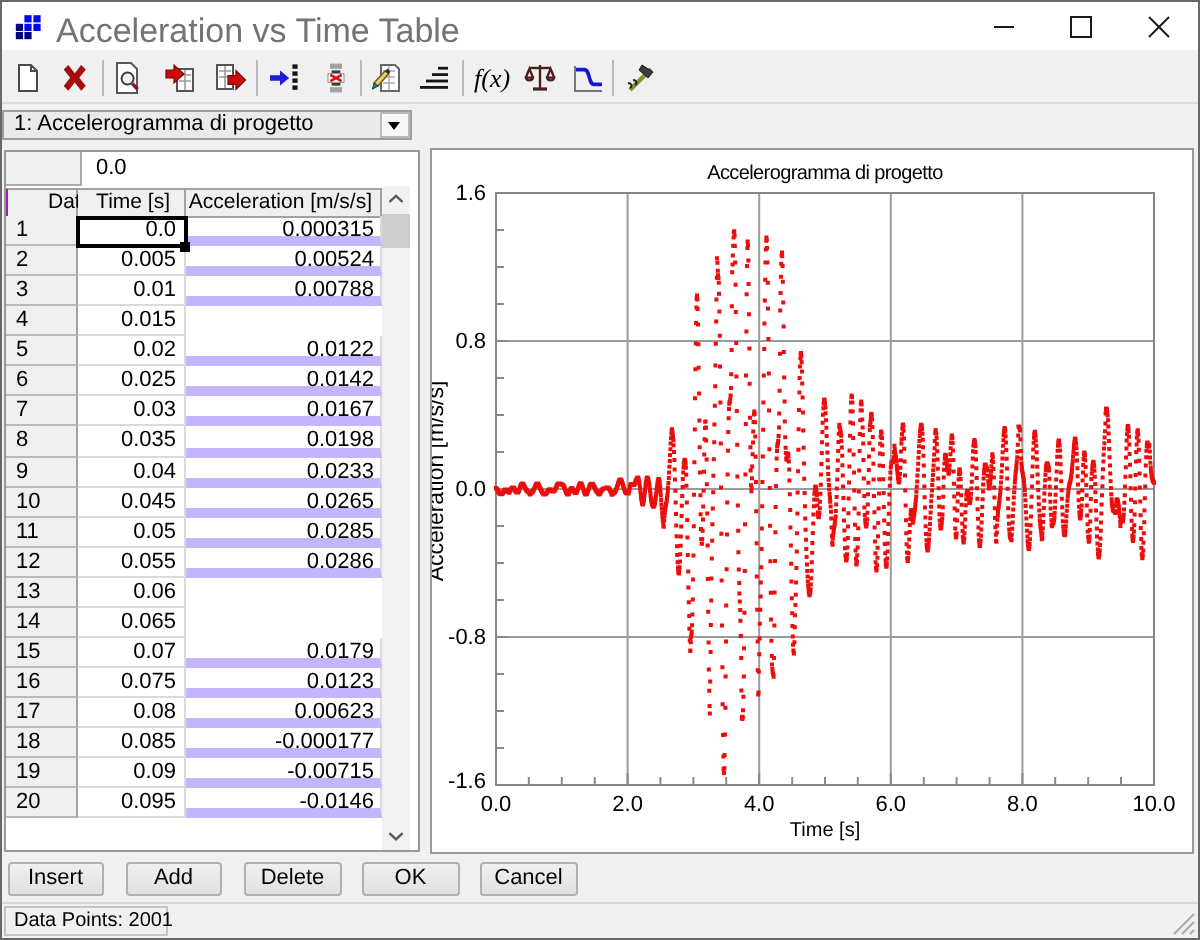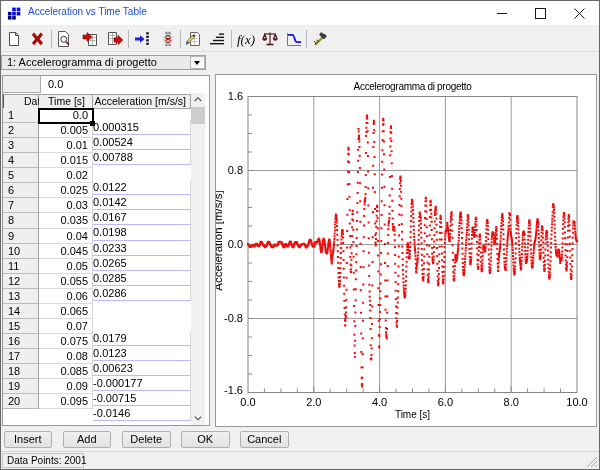--- a/index.html
+++ b/index.html
@@ -1,32 +1,32 @@
 <!DOCTYPE html>
 <html><head><meta charset="utf-8"><style>
 *{margin:0;padding:0;box-sizing:border-box}
 html,body{width:600px;height:470px;font-family:"Liberation Sans",sans-serif;background:#f0f0f0;overflow:hidden}
 .abs{position:absolute}
 #frame{left:0;top:0;width:600px;height:470px;border:1px solid #686868;z-index:60;pointer-events:none}
 #titlebar{left:1px;top:1px;width:598px;height:24px;background:#fff}
-#title{left:28px;top:6px;font-size:10px;color:#1d4ed8}
+#title{left:28px;top:6px;font-size:17px;color:#737373}
 #toolbar{left:1px;top:25px;width:598px;height:27px;background:#f0f0f0;border-bottom:1px solid #dcdcdc}
 .sep{position:absolute;top:30px;width:1px;height:18px;background:#b9b9b9}
 .ticon{position:absolute;top:31px;width:16px;height:16px}
 #combo{left:1px;top:54.5px;width:205px;height:15.5px;background:#eaeaea;border:1px solid #9e9e9e;font-size:11px;line-height:13.5px;padding-left:5px;color:#000}
 #combobtn{left:190px;top:55.5px;width:14.5px;height:13.5px;background:#f7f7f7;border:1px solid #b9b9b9}
 #combobtn:after{content:"";position:absolute;left:2.8px;top:4.6px;border:3.6px solid transparent;border-top:4.2px solid #000}
 #lpanel{left:2px;top:75px;width:208px;height:351px;border:1px solid #989898;background:#fff}
 #corner{left:0;top:0;width:38px;height:17px;background:#efefef;border-right:1px solid #ababab;border-bottom:1px solid #ababab}
 #editbar{left:38px;top:0;width:168px;height:17px;background:#fff;font-size:11px;line-height:16px;padding-left:7px}
 .hcell{position:absolute;top:18px;height:14.5px;background:#efefef;border:1px solid #a2a2a2;border-left:none;font-size:10.5px;line-height:13px;color:#000;white-space:nowrap}
 .trow{position:absolute;left:0;width:188px;height:15.07px;font-size:11px}
 .rnum{position:absolute;left:0;top:0;width:36px;height:100%;background:#efefef;border-right:1px solid #a2a2a2;border-bottom:1px solid #b9b9b9;padding-left:5px;line-height:14px}
 .tcell{position:absolute;left:36px;top:0;width:54px;height:100%;border-right:1px solid #dadada;border-bottom:1px solid #dadada;text-align:right;padding-right:4px;line-height:14px}
-.acell{position:absolute;left:90px;top:12px;width:98px;height:100%;border-right:1px solid #dadada;border-bottom:1px solid #c4b5fd;padding-right:3px;line-height:14px}
+.acell{position:absolute;left:90px;top:0;width:98px;height:100%;border-right:1px solid #dadada;border-bottom:5px solid #c4b5fd;text-align:right;padding-right:3px;line-height:14px}
 #selcell{left:35px;top:31.5px;width:56px;height:16px;border:2px solid #000;z-index:5}
 #selhandle{left:87.3px;top:45px;width:4.5px;height:4.5px;background:#000;z-index:6}
 #sbar{left:188px;top:17px;width:14px;height:332px;background:#f1f1f1}
 .sbtn{position:absolute;left:0;width:14px;height:14px;background:#f1f1f1}
 #sthumb{position:absolute;left:0;top:14px;width:14px;height:17px;background:#cdcdcd}
 #chartpanel{left:215px;top:73.5px;width:382px;height:353.5px;border:1px solid #989898;background:#fff}
 .btn{position:absolute;top:430.5px;width:48.5px;height:17px;background:linear-gradient(#f0f0f0,#e1e1e1);border:1px solid #b0b0b0;border-radius:2px;font-size:11px;text-align:center;line-height:15px;color:#000}
 #statusline{left:1px;top:450.5px;width:598px;height:1px;background:#d7d7d7}
 #statuscell{left:2px;top:453px;width:82px;height:15px;border:1px solid #c4c4c4;font-size:10px;line-height:13.5px;padding-left:4px;color:#000;white-space:nowrap}
 svg{display:block}

